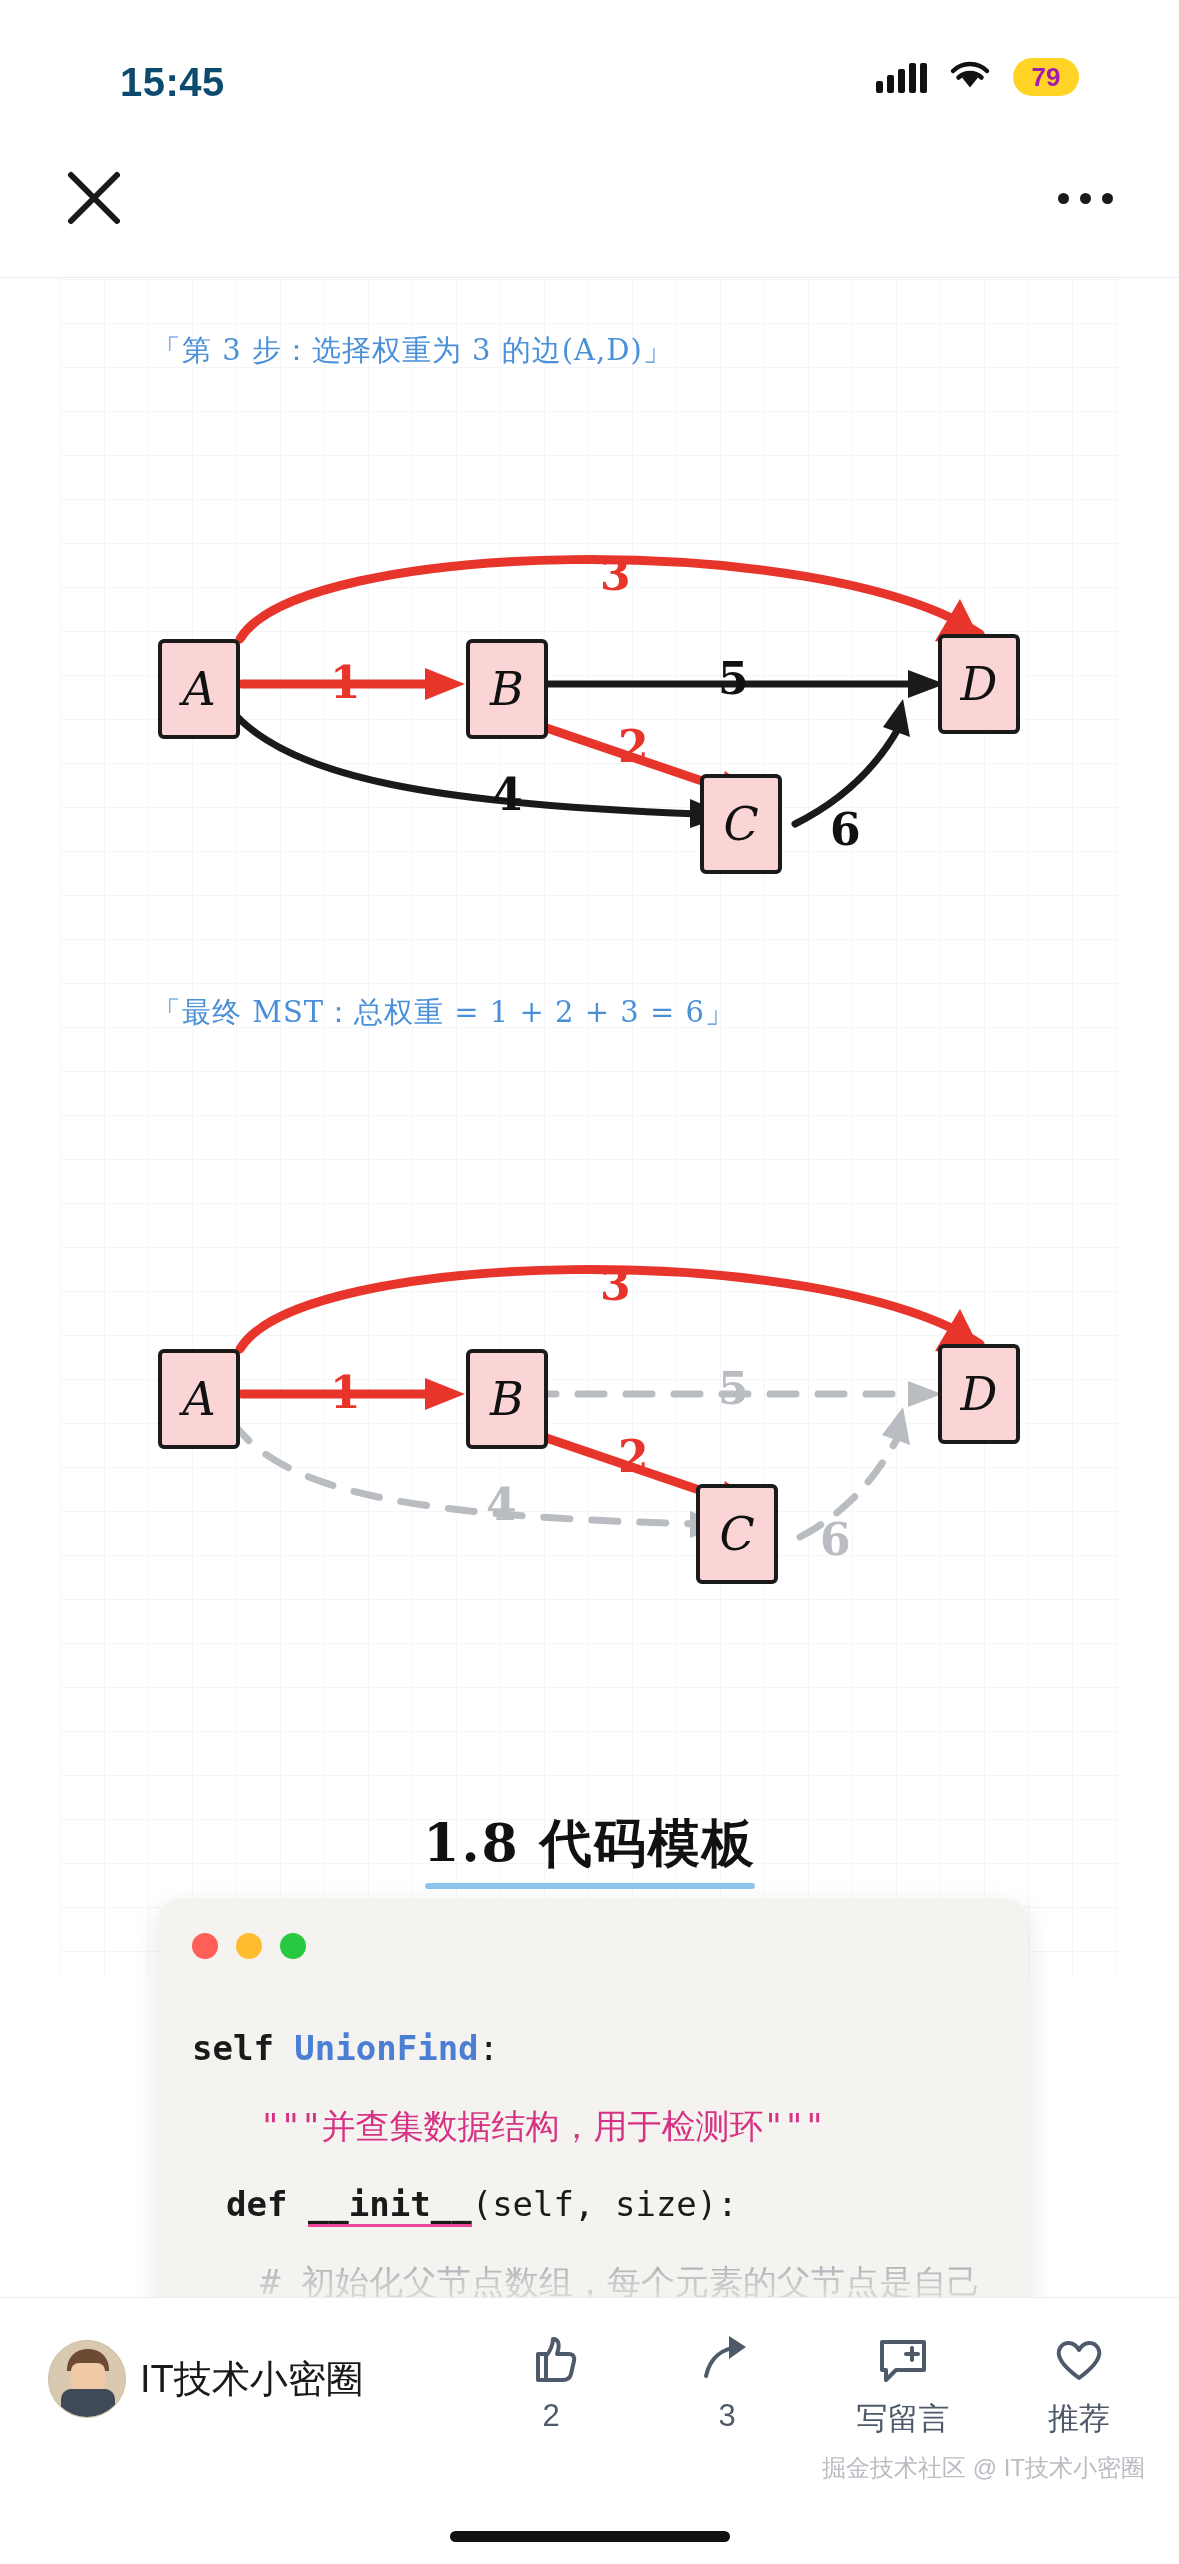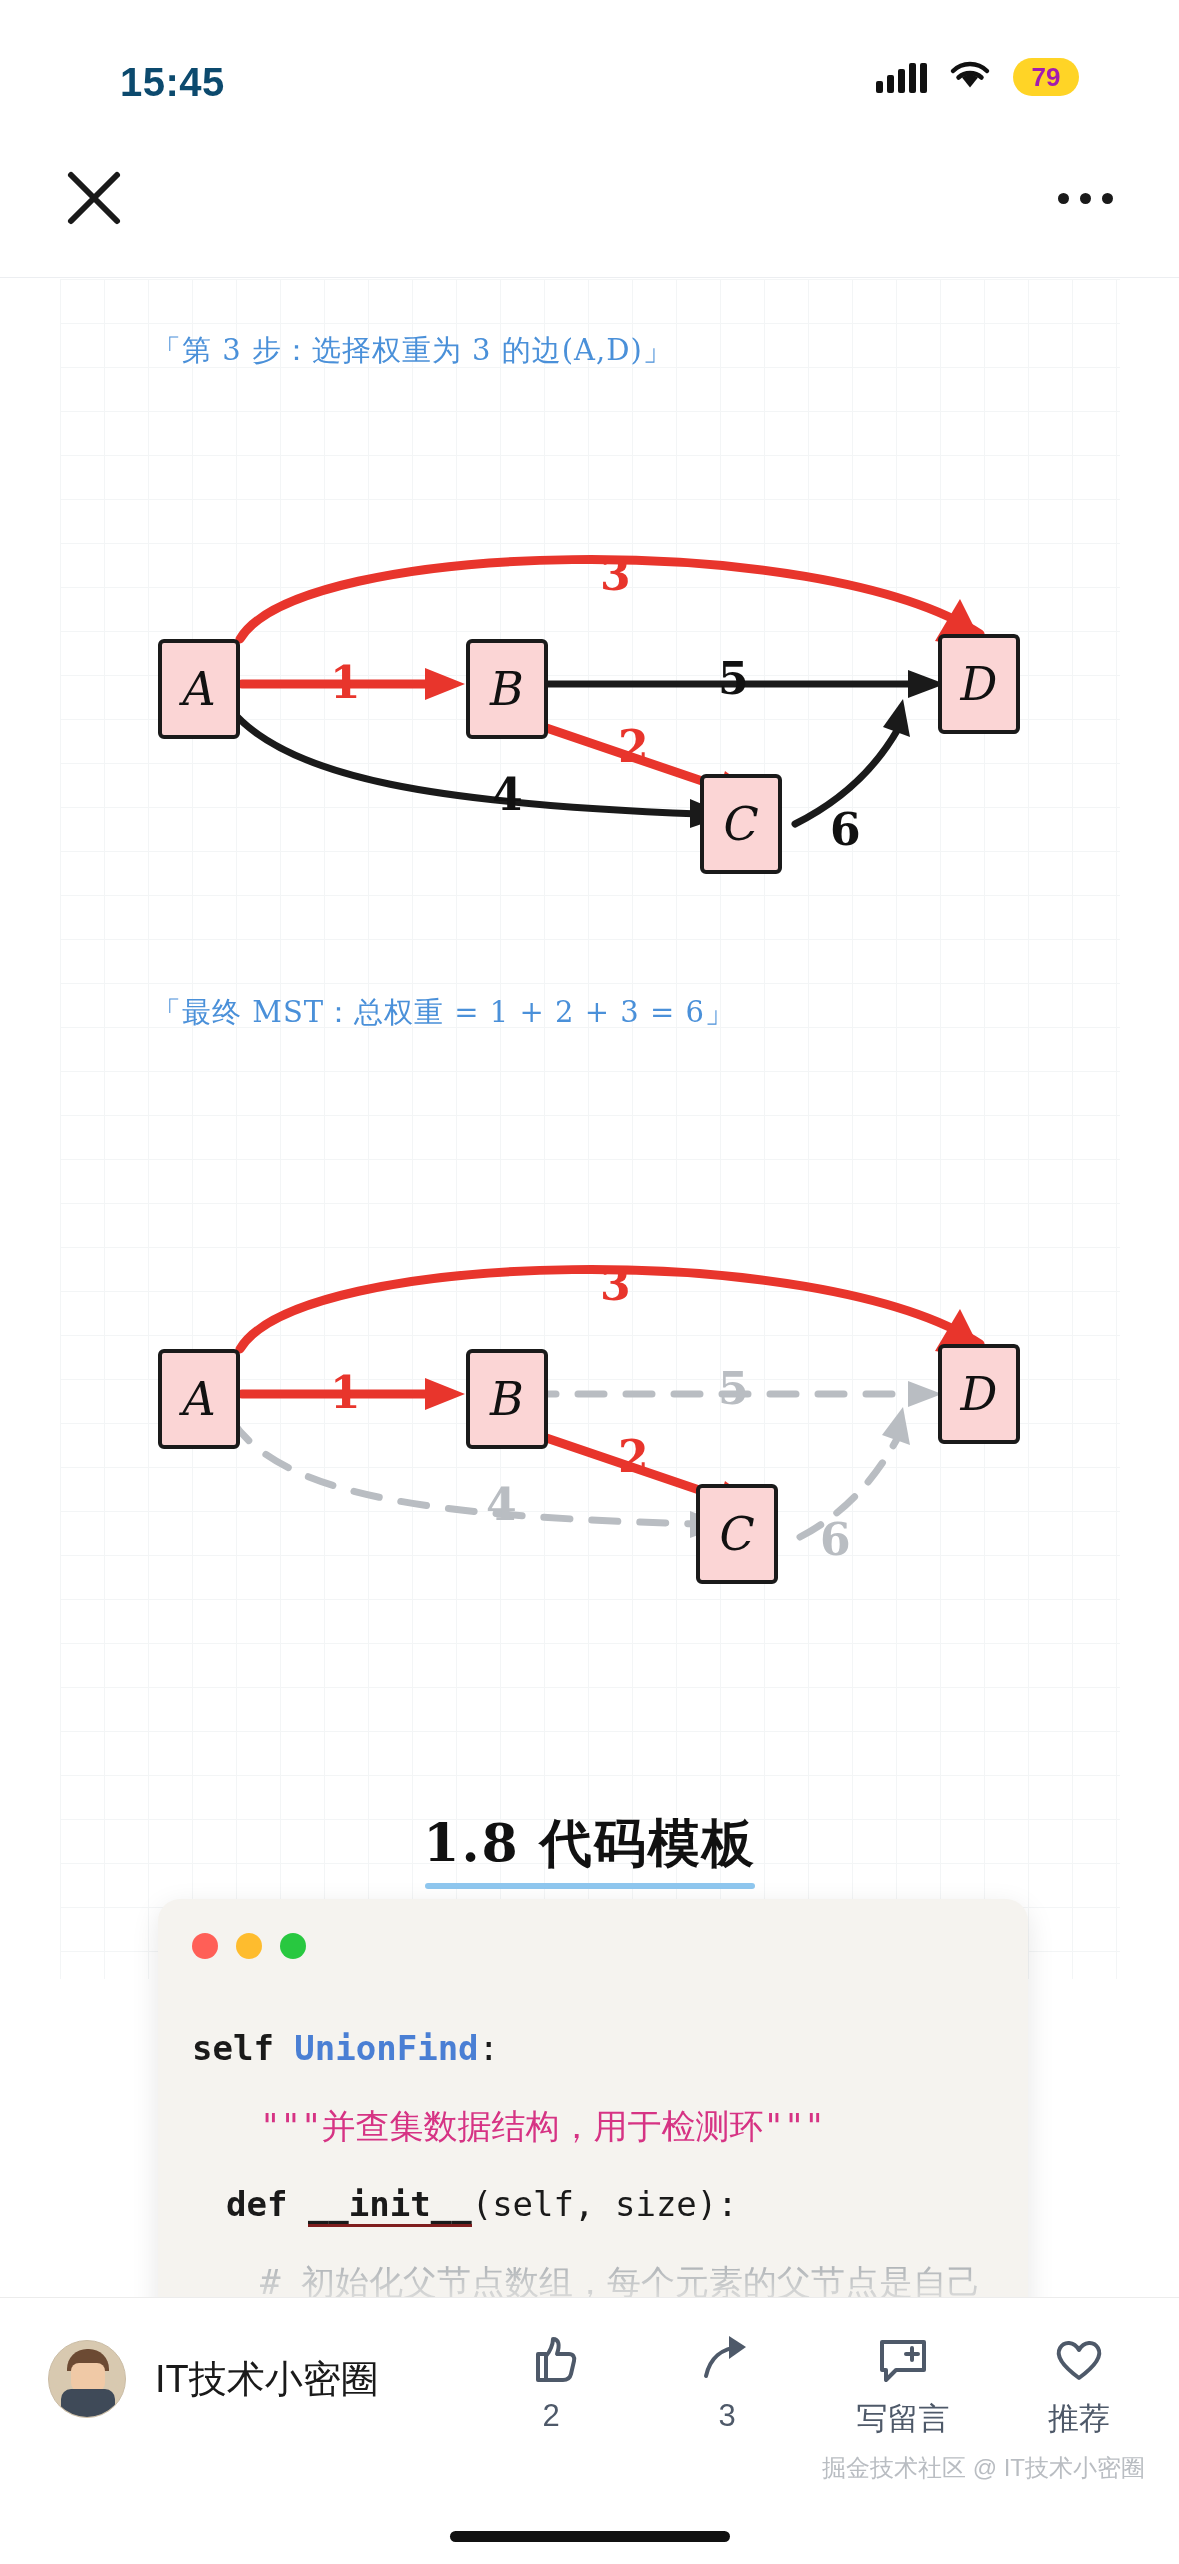--- a/index.html
+++ b/index.html
@@ -164,21 +164,21 @@
   }
 
   
   .bottombar {
     position: absolute; left: 0; bottom: 0; width: 1179px; height: 267px;
     background: #ffffff;
     border-top: 1px solid #ececec;
   }
   .author {
     position: absolute; left: 48px; top: 42px;
-    display: flex; align-items: center; gap: 29px;
+    display: flex; align-items: center; gap: 14px;
   }
   .avatar {
     width: 78px; height: 78px; border-radius: 50%;
     background: #d8c9b0; overflow: hidden; position: relative;
     border: 1px solid #cbbda6;
   }
   .avatar .hair { position: absolute; left: 18px; top: 8px; width: 42px; height: 22px; background: #6c4a33; border-radius: 20px 20px 0 0; }
   .avatar .face { position: absolute; left: 22px; top: 22px; width: 34px; height: 28px; background: #f0c9a6; border-radius: 8px; }
   .avatar .body { position: absolute; left: 12px; top: 48px; width: 54px; height: 30px; background: #3f4a58; border-radius: 10px 10px 0 0; }
   .author-name {
@@ -327,21 +327,21 @@
         <i class="dot-g"></i>
       </div>
       <div class="code-body">
         <div>
           <span class="tok-kw">self </span><span class="tok-cls">UnionFind</span><span class="tok-plain">:</span>
         </div>
         <div style="padding-left:68px;">
           <span class="tok-str">"""并查集数据结构，用于检测环"""</span>
         </div>
         <div style="padding-left:34px;">
-          <span class="tok-kw">def </span><span class="tok-fn" style="border-bottom:3px solid #7f1d1d;text-align:center;">__init__</span><span class="tok-plain">(self, size):</span>
+          <span class="tok-kw">def </span><span class="tok-fn" style="border-bottom:3px solid #ec4899;text-align:center;">__init__</span><span class="tok-plain">(self, size):</span>
         </div>
         <div style="padding-left:68px;">
           <span class="tok-cmt"># 初始化父节点数组，每个元素的父节点是自己</span>
         </div>
       </div>
       <div class="code-fade"></div>
     </div>
   </div>
 
   <div class="bottombar">

